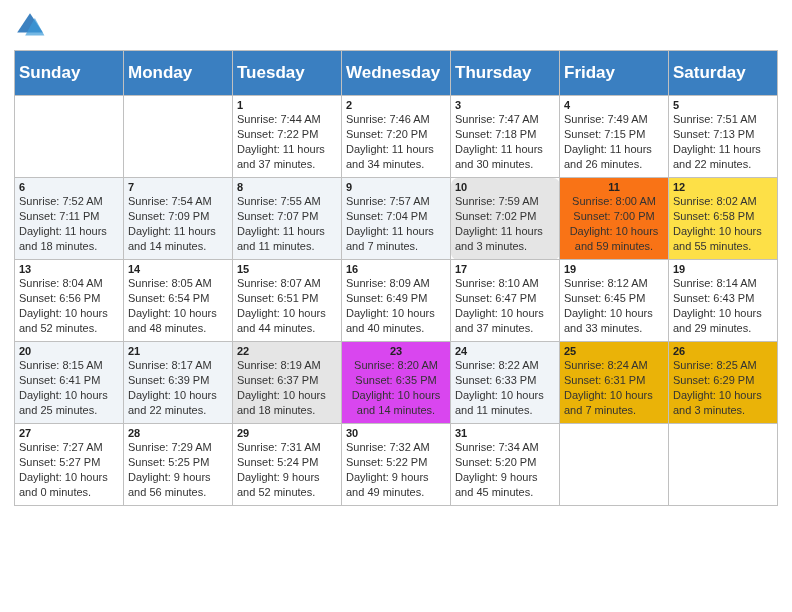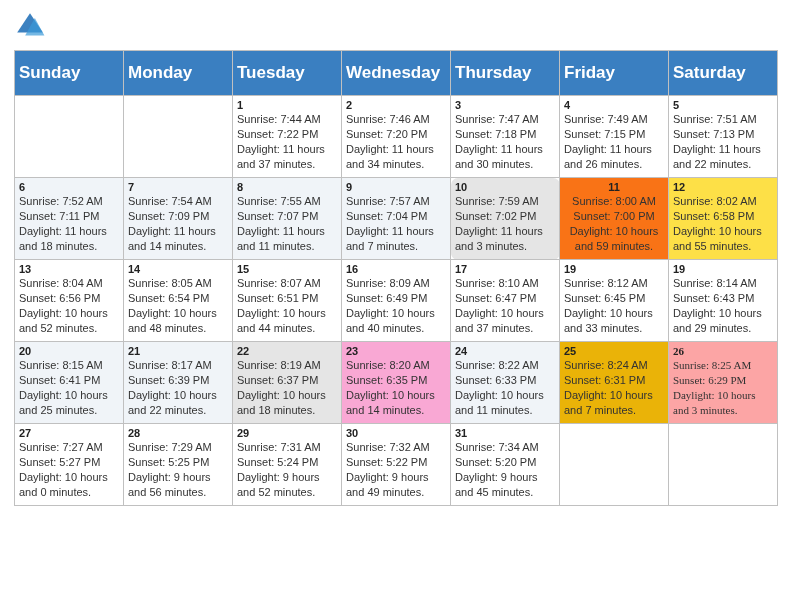--- a/index.html
+++ b/index.html
@@ -224,33 +224,33 @@
             <div class="day-info">Sunrise: 8:15 AM<br>Sunset: 6:41 PM<br>Daylight: 10 hours and 25 minutes.</div>
           </td>
           <td style="background: rgb(240, 244, 248); margin-left: 30px;">
             <span class="day-number">21</span>
             <div class="day-info">Sunrise: 8:17 AM<br>Sunset: 6:39 PM<br>Daylight: 10 hours and 22 minutes.</div>
           </td>
           <td style="background: #e5e5e5;">
             <span class="day-number">22</span>
             <div class="day-info">Sunrise: 8:19 AM<br>Sunset: 6:37 PM<br>Daylight: 10 hours and 18 minutes.</div>
           </td>
-          <td style="background: #f9a8d4;">
+          <td style="background: #d946ef; text-align: center;">
             <span class="day-number">23</span>
             <div class="day-info">Sunrise: 8:20 AM<br>Sunset: 6:35 PM<br>Daylight: 10 hours and 14 minutes.</div>
           </td>
           <td style="background: rgb(240, 244, 248); margin-left: 46px;">
             <span class="day-number">24</span>
             <div class="day-info">Sunrise: 8:22 AM<br>Sunset: 6:33 PM<br>Daylight: 10 hours and 11 minutes.</div>
           </td>
           <td style="background: #eab308;">
             <span class="day-number">25</span>
             <div class="day-info">Sunrise: 8:24 AM<br>Sunset: 6:31 PM<br>Daylight: 10 hours and 7 minutes.</div>
           </td>
-          <td style="background: #fca5a5; font-family: Liberation Serif, serif;">
+          <td style="background: #eab308;">
             <span class="day-number">26</span>
             <div class="day-info">Sunrise: 8:25 AM<br>Sunset: 6:29 PM<br>Daylight: 10 hours and 3 minutes.</div>
           </td>
         </tr>
         <tr>
           <td>
             <span class="day-number">27</span>
             <div class="day-info">Sunrise: 7:27 AM<br>Sunset: 5:27 PM<br>Daylight: 10 hours and 0 minutes.</div>
           </td>
           <td>

